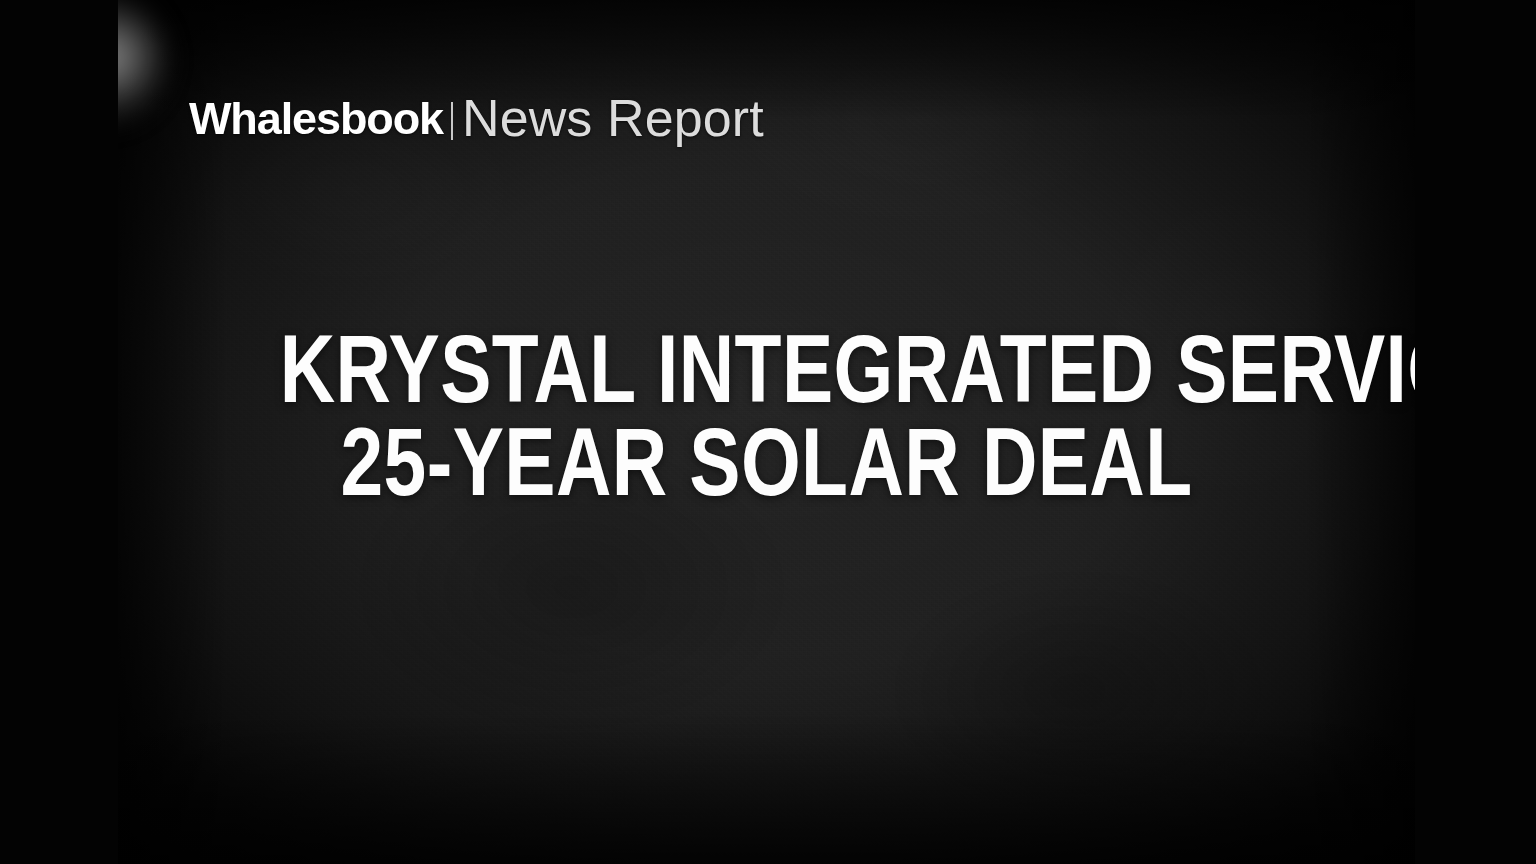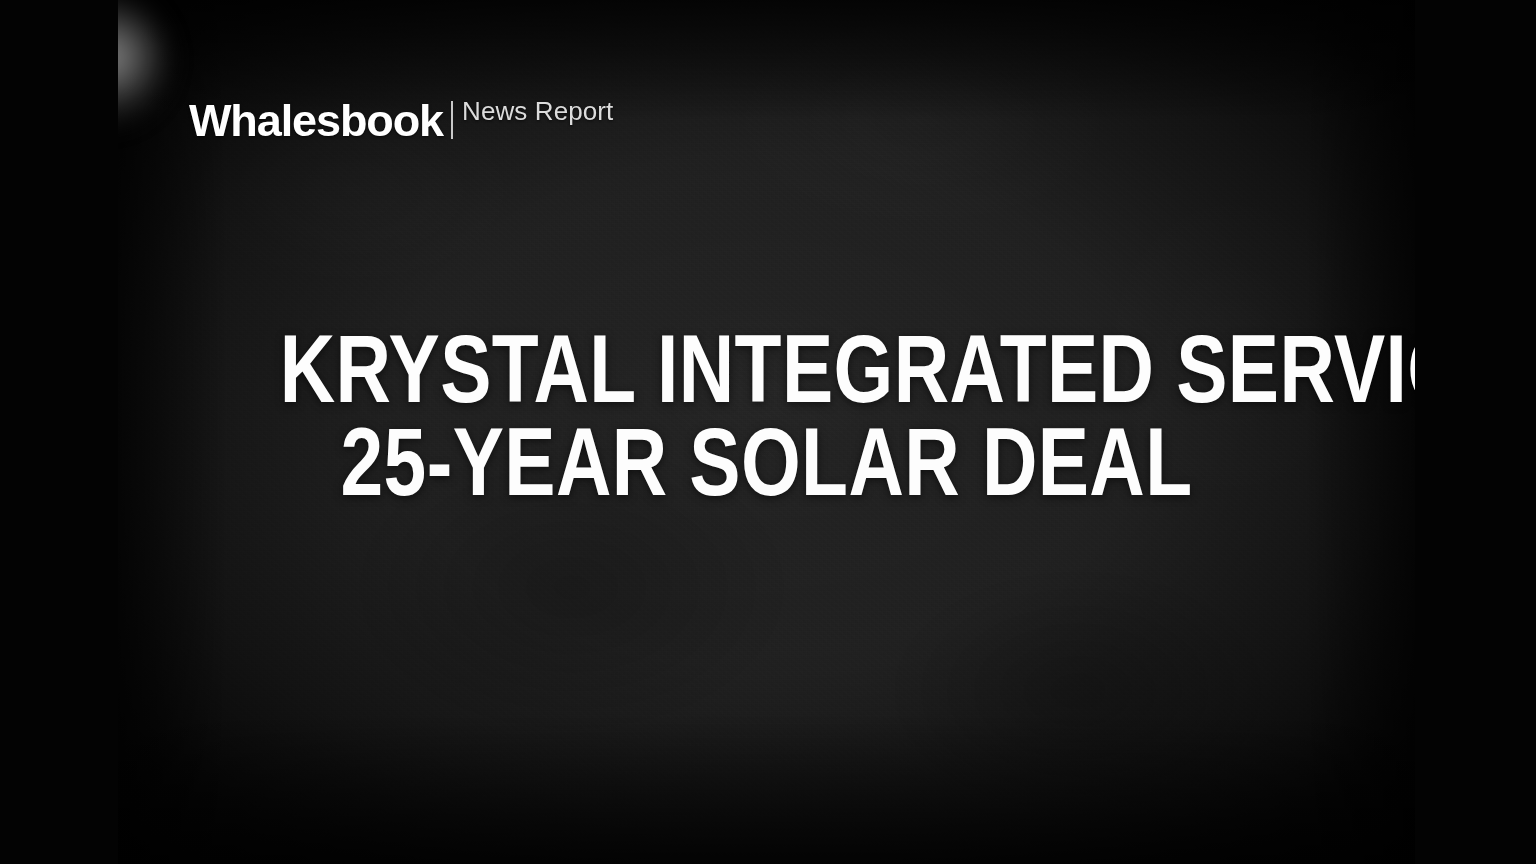--- a/index.html
+++ b/index.html
@@ -123,23 +123,23 @@
       linear-gradient(to top,    rgba(0,0,0,0.80) 0px, rgba(0,0,0,0) 150px),
       linear-gradient(to right,  rgba(0,0,0,0.70) 0px, rgba(0,0,0,0) 110px),
       linear-gradient(to left,   rgba(0,0,0,0.70) 0px, rgba(0,0,0,0) 110px);
     pointer-events:none;
   }
 
   
   .brand {
     position:absolute;
     left:71px;      
-    top:98px;
+    top:92px;
     display:flex;
-    align-items:flex-start;
+    align-items:center;
     z-index:6;
     white-space:nowrap;
   }
   .brand-name {
     font-family:"Liberation Sans", sans-serif;
     font-weight:bold;
     font-size:45px;
     letter-spacing:-1.1px;
     color:#ffffff;
     line-height:1;
@@ -151,21 +151,21 @@
     height:38px;
     background:#c9c9c9;
     margin:0 9px 0 8px;
     position:relative;
     top:3px;
     flex:0 0 auto;
   }
   .brand-tagline {
     font-family:"Liberation Sans", sans-serif;
     font-weight:normal;
-    font-size:26px;
+    font-size:52px;
     letter-spacing:0.1px;
     color:#dcdcdc;
     line-height:1;
     text-shadow:0 1px 3px rgba(0,0,0,0.65);
   }
 
   
   .headline {
     position:absolute;
     left:0;

